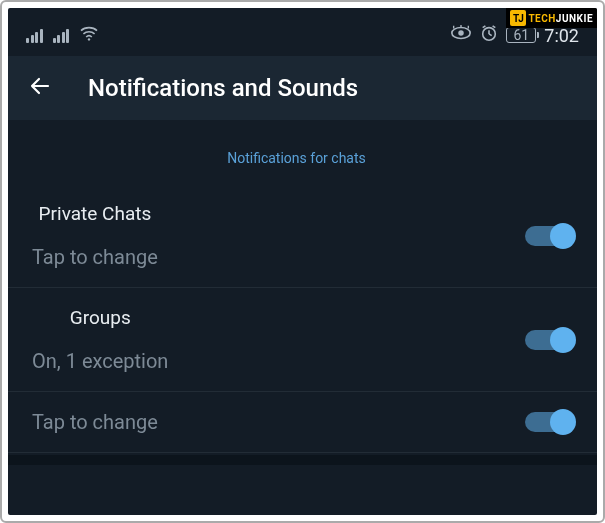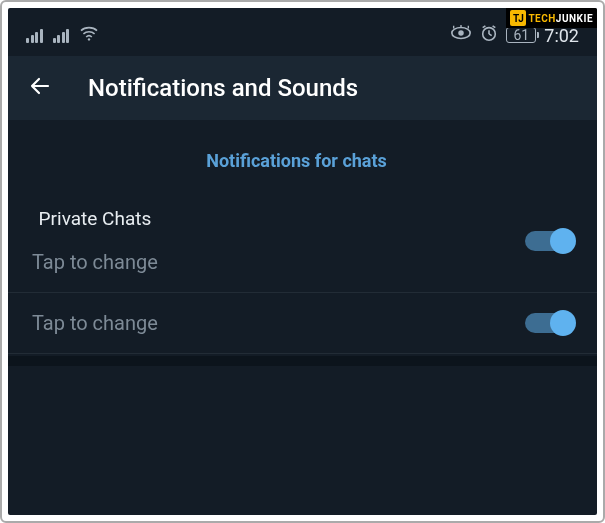--- a/index.html
+++ b/index.html
@@ -141,22 +141,22 @@
     }
     .back-arrow svg { width: 24px; height: 24px; }
     .header-title {
       color: #fff;
       font-size: 24px;
       font-weight: 500;
       margin-left: 10px;
     }
     .section-header {
       color: #5aa1d8;
-      font-size: 18px;
-      font-weight: 700;
+      font-size: 14px;
+      font-weight: 400;
       padding: 30px 36px 18px 24px;
     }
     .settings-list {
       padding: 0 0;
     }
     .setting-row {
       display: flex;
       justify-content: space-between;
       align-items: center;
       padding: 18px 24px;
@@ -277,20 +277,29 @@
       <div class="setting-row">
         <div class="setting-text">
           <div class="setting-title">Private Chats</div>
           <div class="setting-sub">Tap to change</div>
         </div>
         <div class="toggle">
           <div class="toggle-knob"></div>
         </div>
       </div>
 
+      <div class="setting-row">
+        <div class="setting-text">
+          <div class="setting-title">Groups</div>
+          <div class="setting-sub">On, 1 exception</div>
+        </div>
+        <div class="toggle">
+          <div class="toggle-knob"></div>
+        </div>
+      </div>
 
       <div class="setting-row">
         <div class="setting-text">
           <div class="setting-sub">Tap to change</div>
         </div>
         <div class="toggle">
           <div class="toggle-knob"></div>
         </div>
       </div>
     </div>

